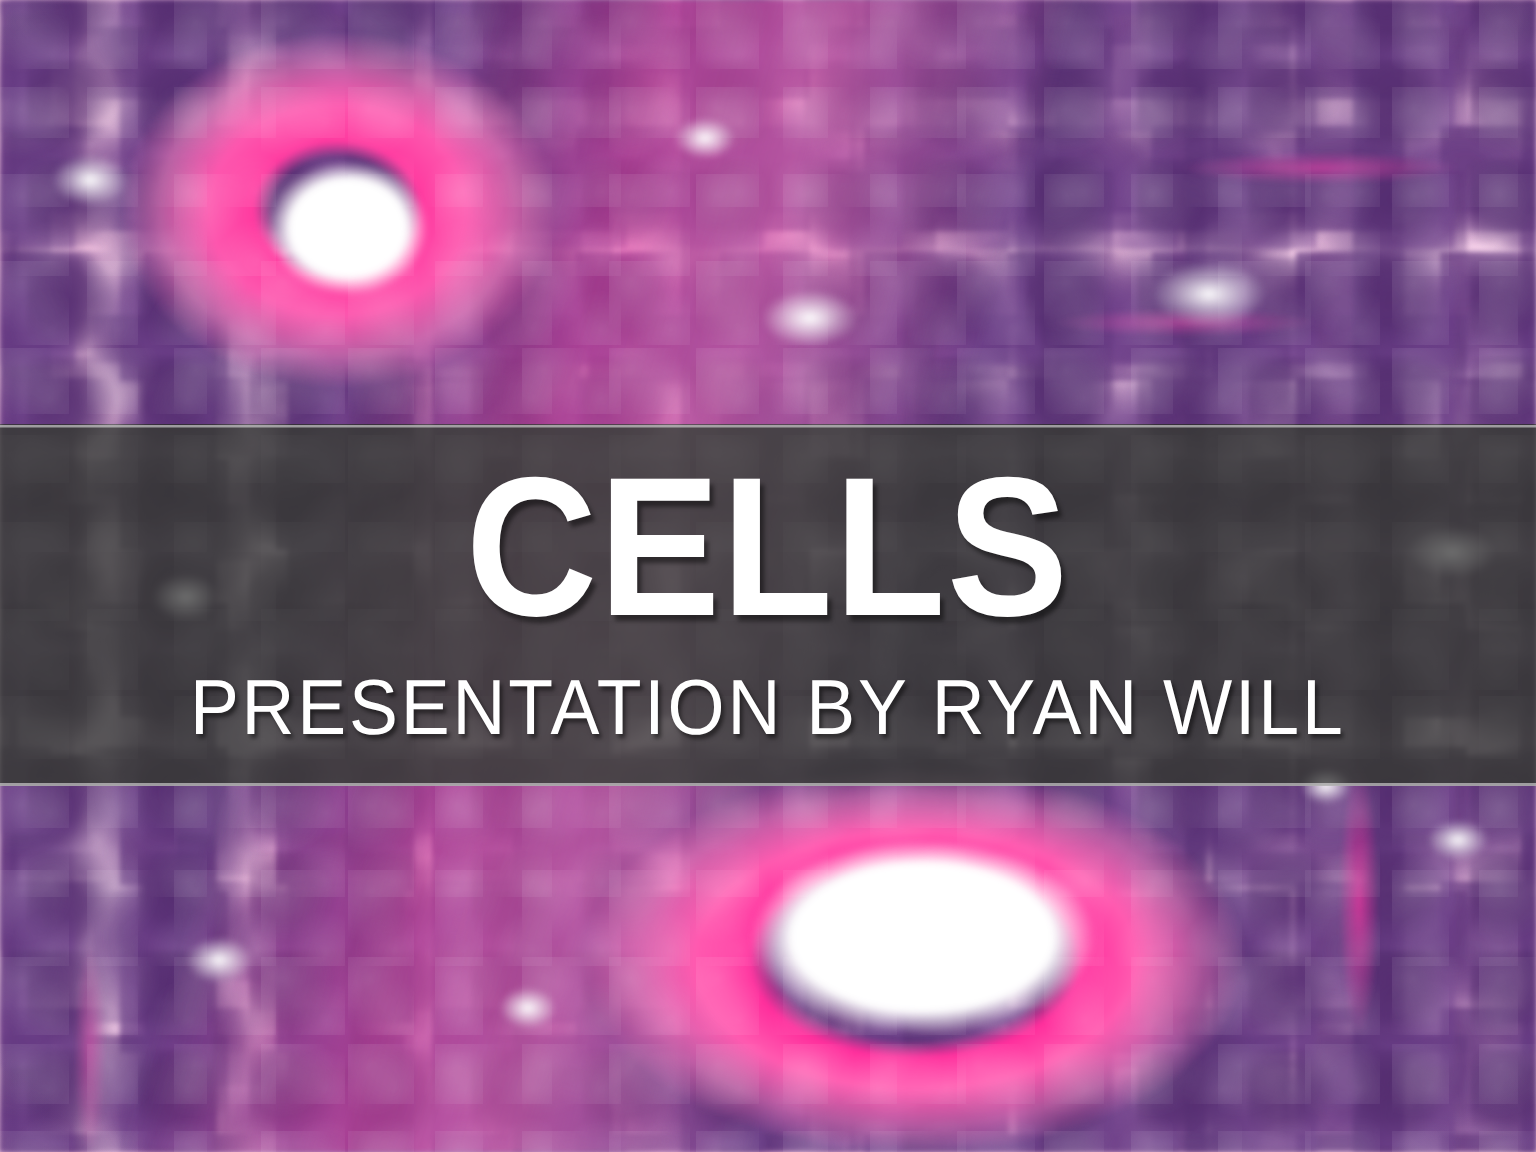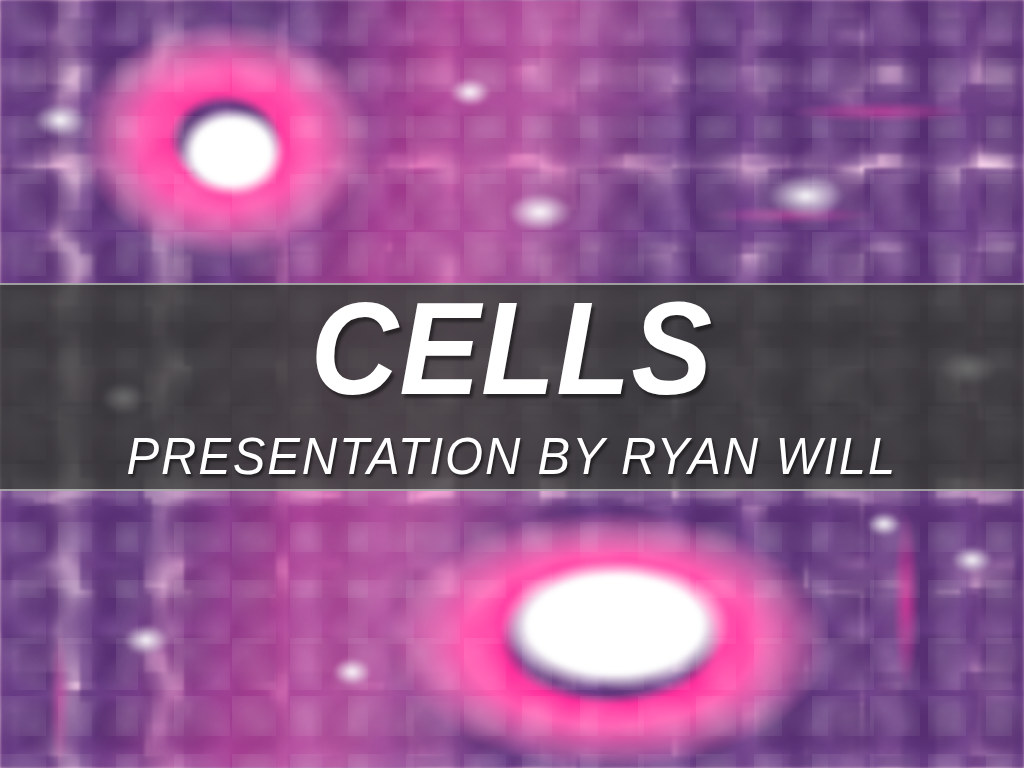--- a/index.html
+++ b/index.html
@@ -155,21 +155,21 @@
 <div id="slide">
 
   <div class="bg-layer bg-base"></div>
   <div class="bg-layer bg-nuclei"></div>
   <div class="bg-layer bg-nuclei2"></div>
   <div class="bg-layer bg-eosin"></div>
   <div class="bg-layer bg-lumen"></div>
   <div class="bg-layer bg-soft"></div>
   <div class="bg-layer bg-vignette"></div>
 
-  <div id="band" style="top: 283px; height: 208px; font-style: italic;">
+  <div id="band" style="top: 283px; height: 241px;">
     <div id="band-top-rule" style="top:0;"></div>
     <div id="band-bottom-rule" style="bottom:0;"></div>
 
     <div id="title">CELLS</div>
 
     <div id="subtitle">PRESENTATION BY RYAN WILL</div>
   </div>
 
 </div>
 

